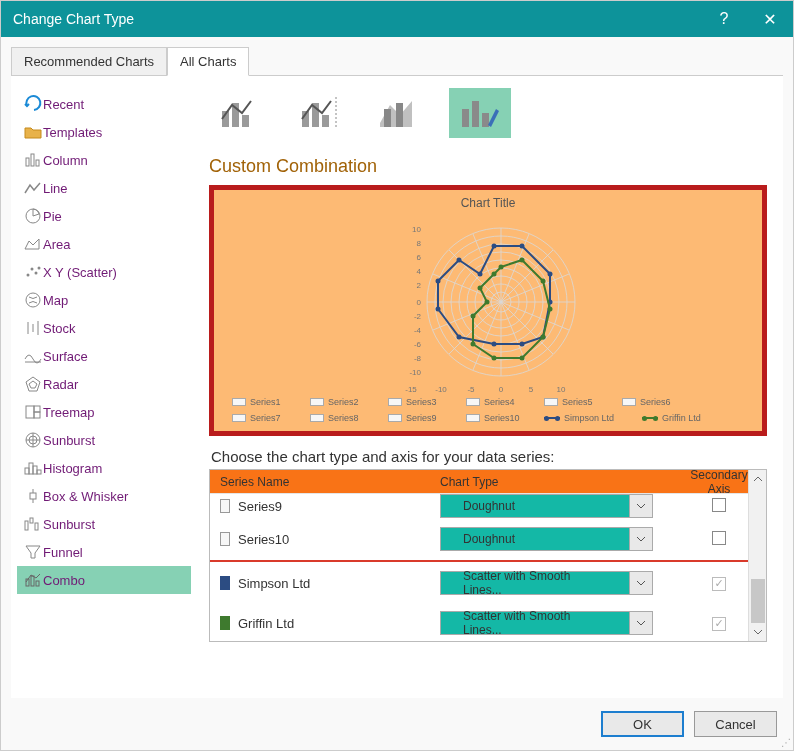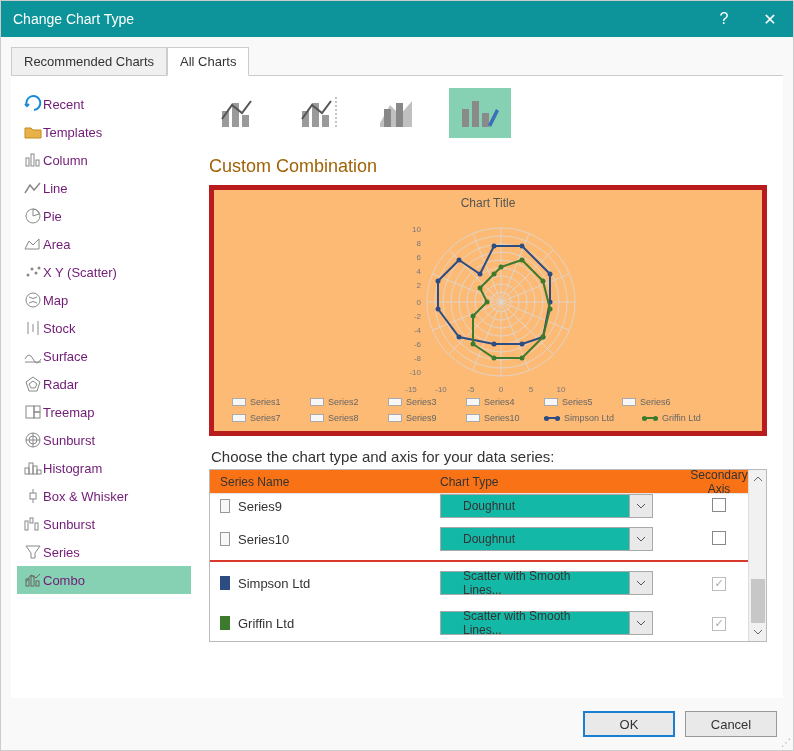--- a/index.html
+++ b/index.html
@@ -46,21 +46,21 @@
   .sw2.green { background:#3e7a2e; border-color:#3e7a2e; }
   .dd { width:190px; height:24px; border:1px solid #aaa; background:#14b8a6; display:flex; align-items:center; padding:0 22px; font-size:12px; color:#333; }
   .dd-arrow { width:24px; height:24px; border:1px solid #aaa; background:#e9e9e9; margin-left:-1px; display:flex; align-items:center; justify-content:center; }
   .chk { width:14px; height:14px; border:1px solid #888; display:inline-flex; align-items:center; justify-content:center; color:#888; }
   .chk.on::after { content:'✓'; font-size:11px; }
   .scroll { width:18px; background:#f1f1f1; border-left:1px solid #ddd; display:flex; flex-direction:column; align-items:center; justify-content:space-between; padding:2px 0; }
   .scroll .btn { width:14px; height:14px; display:flex; align-items:center; justify-content:center; color:#666; }
   .scroll .thumb { width:14px; height:44px; background:#c7c7c7; margin-top:auto; margin-bottom:2px; }
   .redbox { border:2px solid #d93a2b; position:relative; margin:0 -2px; }
   .footer { height:52px; display:flex; justify-content:flex-end; align-items:center; gap:10px; padding-right:16px; border-top:0; background:#f9f9f9; }
-  .btnf { width:92px; height:26px; border:1px solid #999; background:#e9e9e9; display:flex; align-items:center; justify-content:center; }
+  .btnf { width:83px; height:26px; border:1px solid #999; background:#e9e9e9; display:flex; align-items:center; justify-content:center; }
   .btnf.primary { border:2px solid #1d7ecf; }
   .resize { position:absolute; right:2px; bottom:2px; color:#aaa; font-size:10px; }
   svg { overflow:visible; }
 </style>
 </head>
 <body>
 
 <div class="dialog">
   <div class="titlebar">
     <div class="titlebar-title">Change Chart Type</div>
@@ -227,21 +227,21 @@
               </svg>
             </span>
             <span>Sunburst</span>
           </div>
         <div class="sidebar-item">
             <span class="icon">
               <svg width="16" height="14">
                 <path d="M1 1 h14 l-5 7 v5 h-4 v-5 z" fill="none" stroke="#888"></path>
               </svg>
             </span>
-            <span>Series</span>
+            <span>Funnel</span>
           </div>
         <div class="sidebar-item selected">
             <span class="icon">
               <svg width="18" height="16">
                 <rect x="2" y="7" width="3" height="7" fill="none" stroke="#666"></rect>
                 <rect x="7" y="4" width="3" height="10" fill="none" stroke="#666"></rect>
                 <rect x="12" y="9" width="3" height="5" fill="none" stroke="#666"></rect>
                 <polyline points="2,10 7,3 12,6 16,2" fill="none" stroke="#666"></polyline>
               </svg>
             </span>

